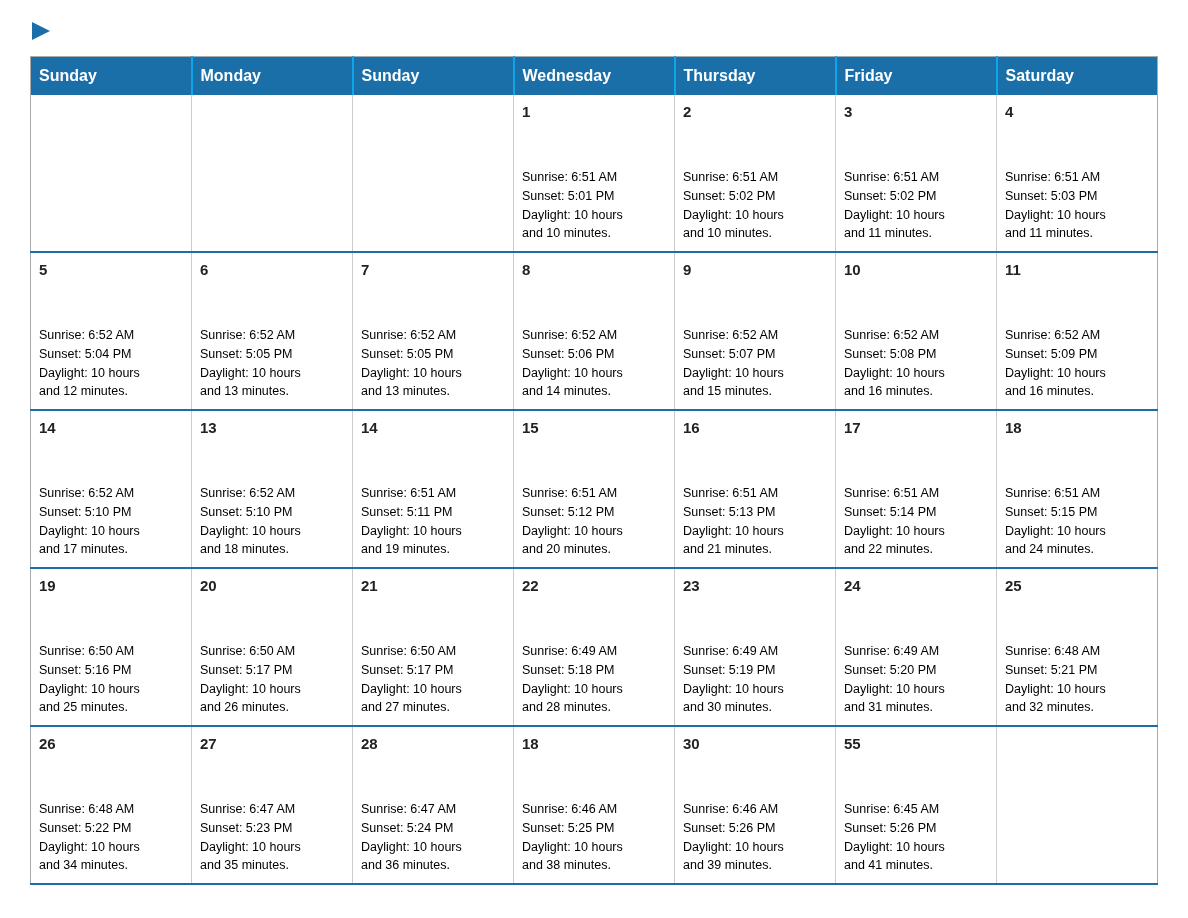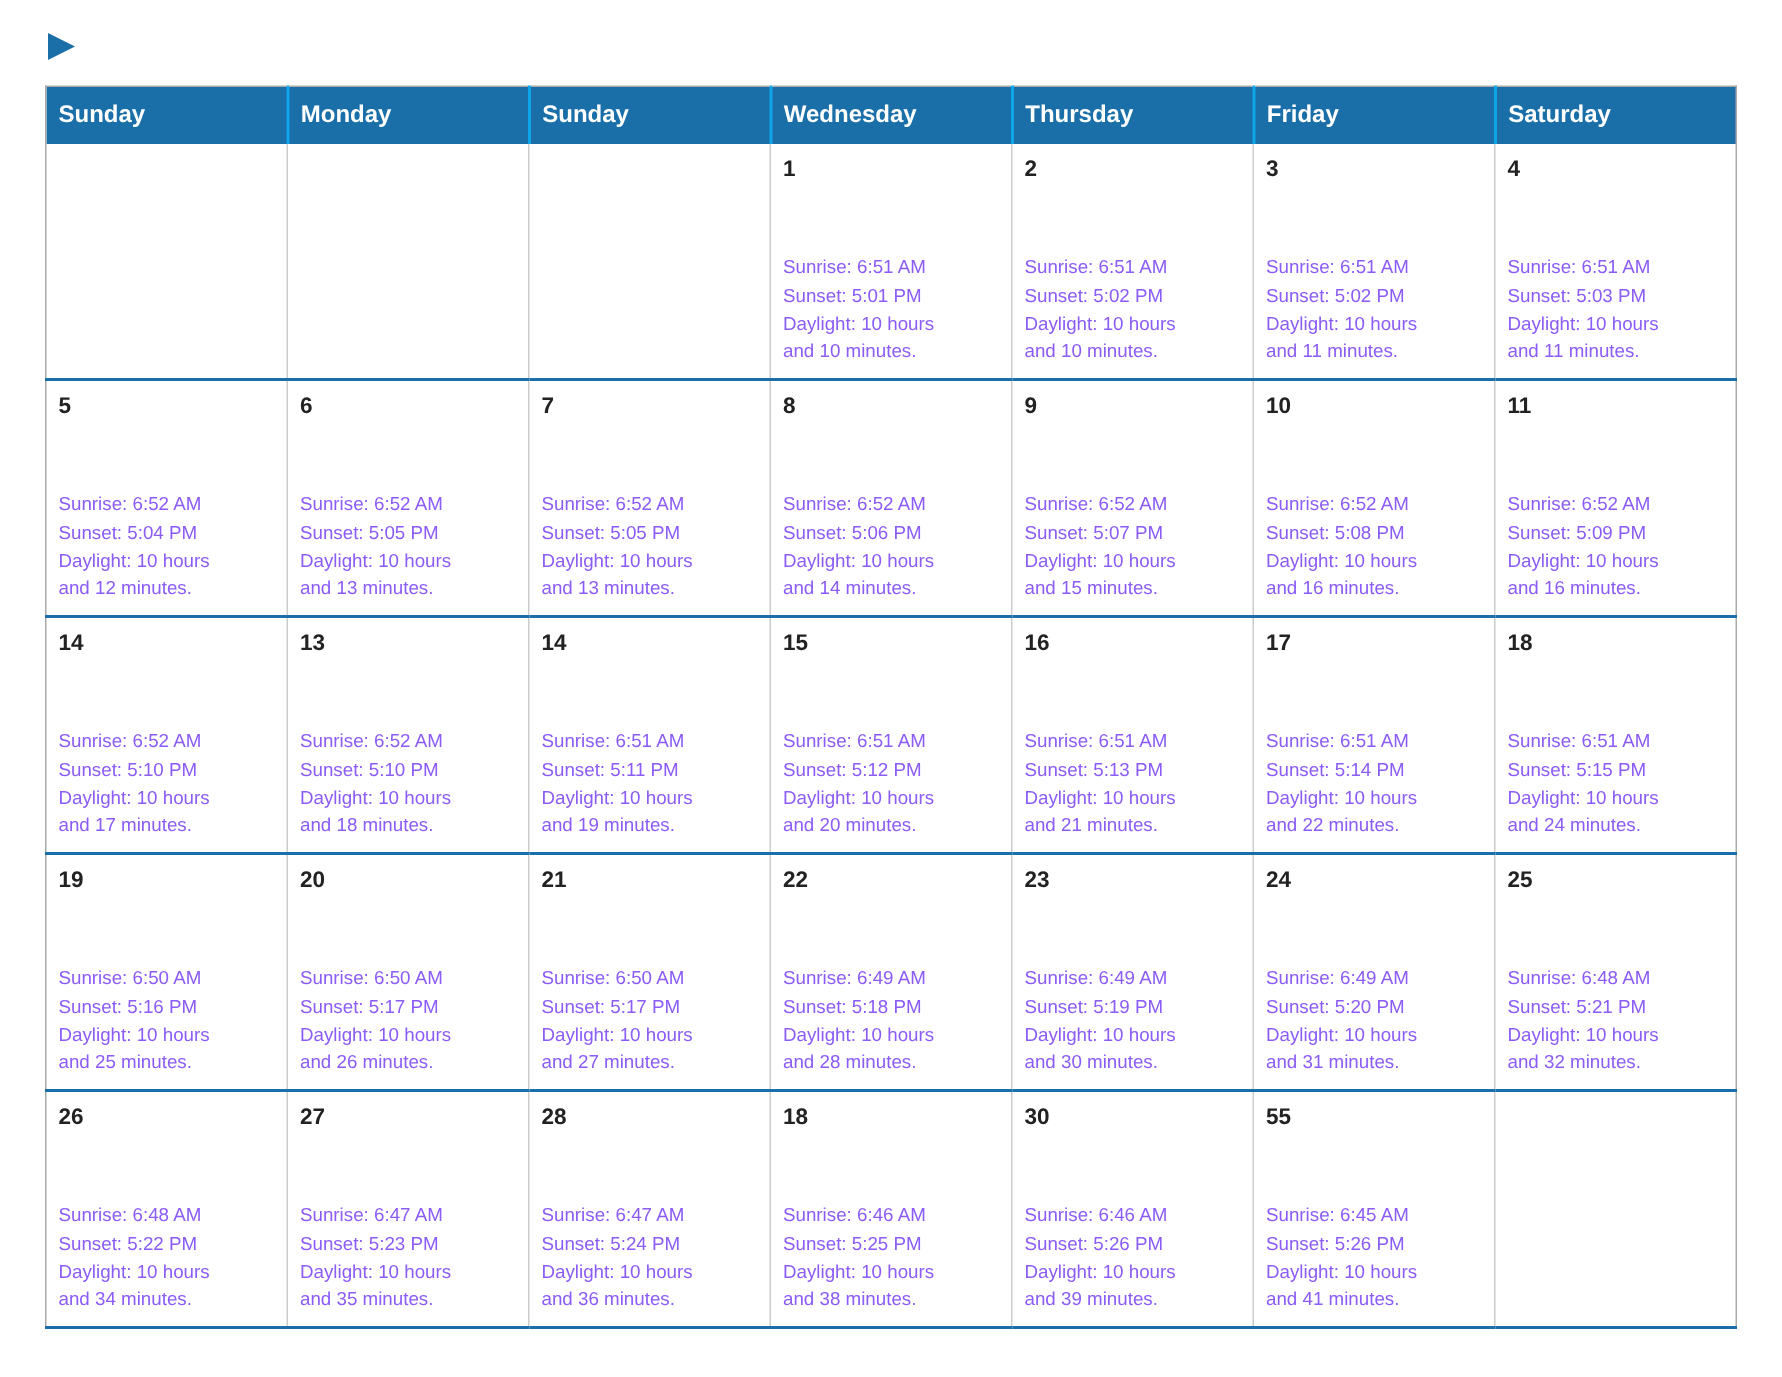--- a/index.html
+++ b/index.html
@@ -86,21 +86,21 @@
     }
     .day-number {
       font-size: 15px;
       font-weight: bold;
       color: #222;
       display: block;
       margin-bottom: 3px;
     }
     .day-info {
       font-size: 12.5px;
-      color: #8b5cf6;
+      color: #000000;
       line-height: 1.5;
       margin-top: 48px;
     }
     .empty-cell {
       background: #fff;
     }
   </style>
 </head>
 <body>
 

